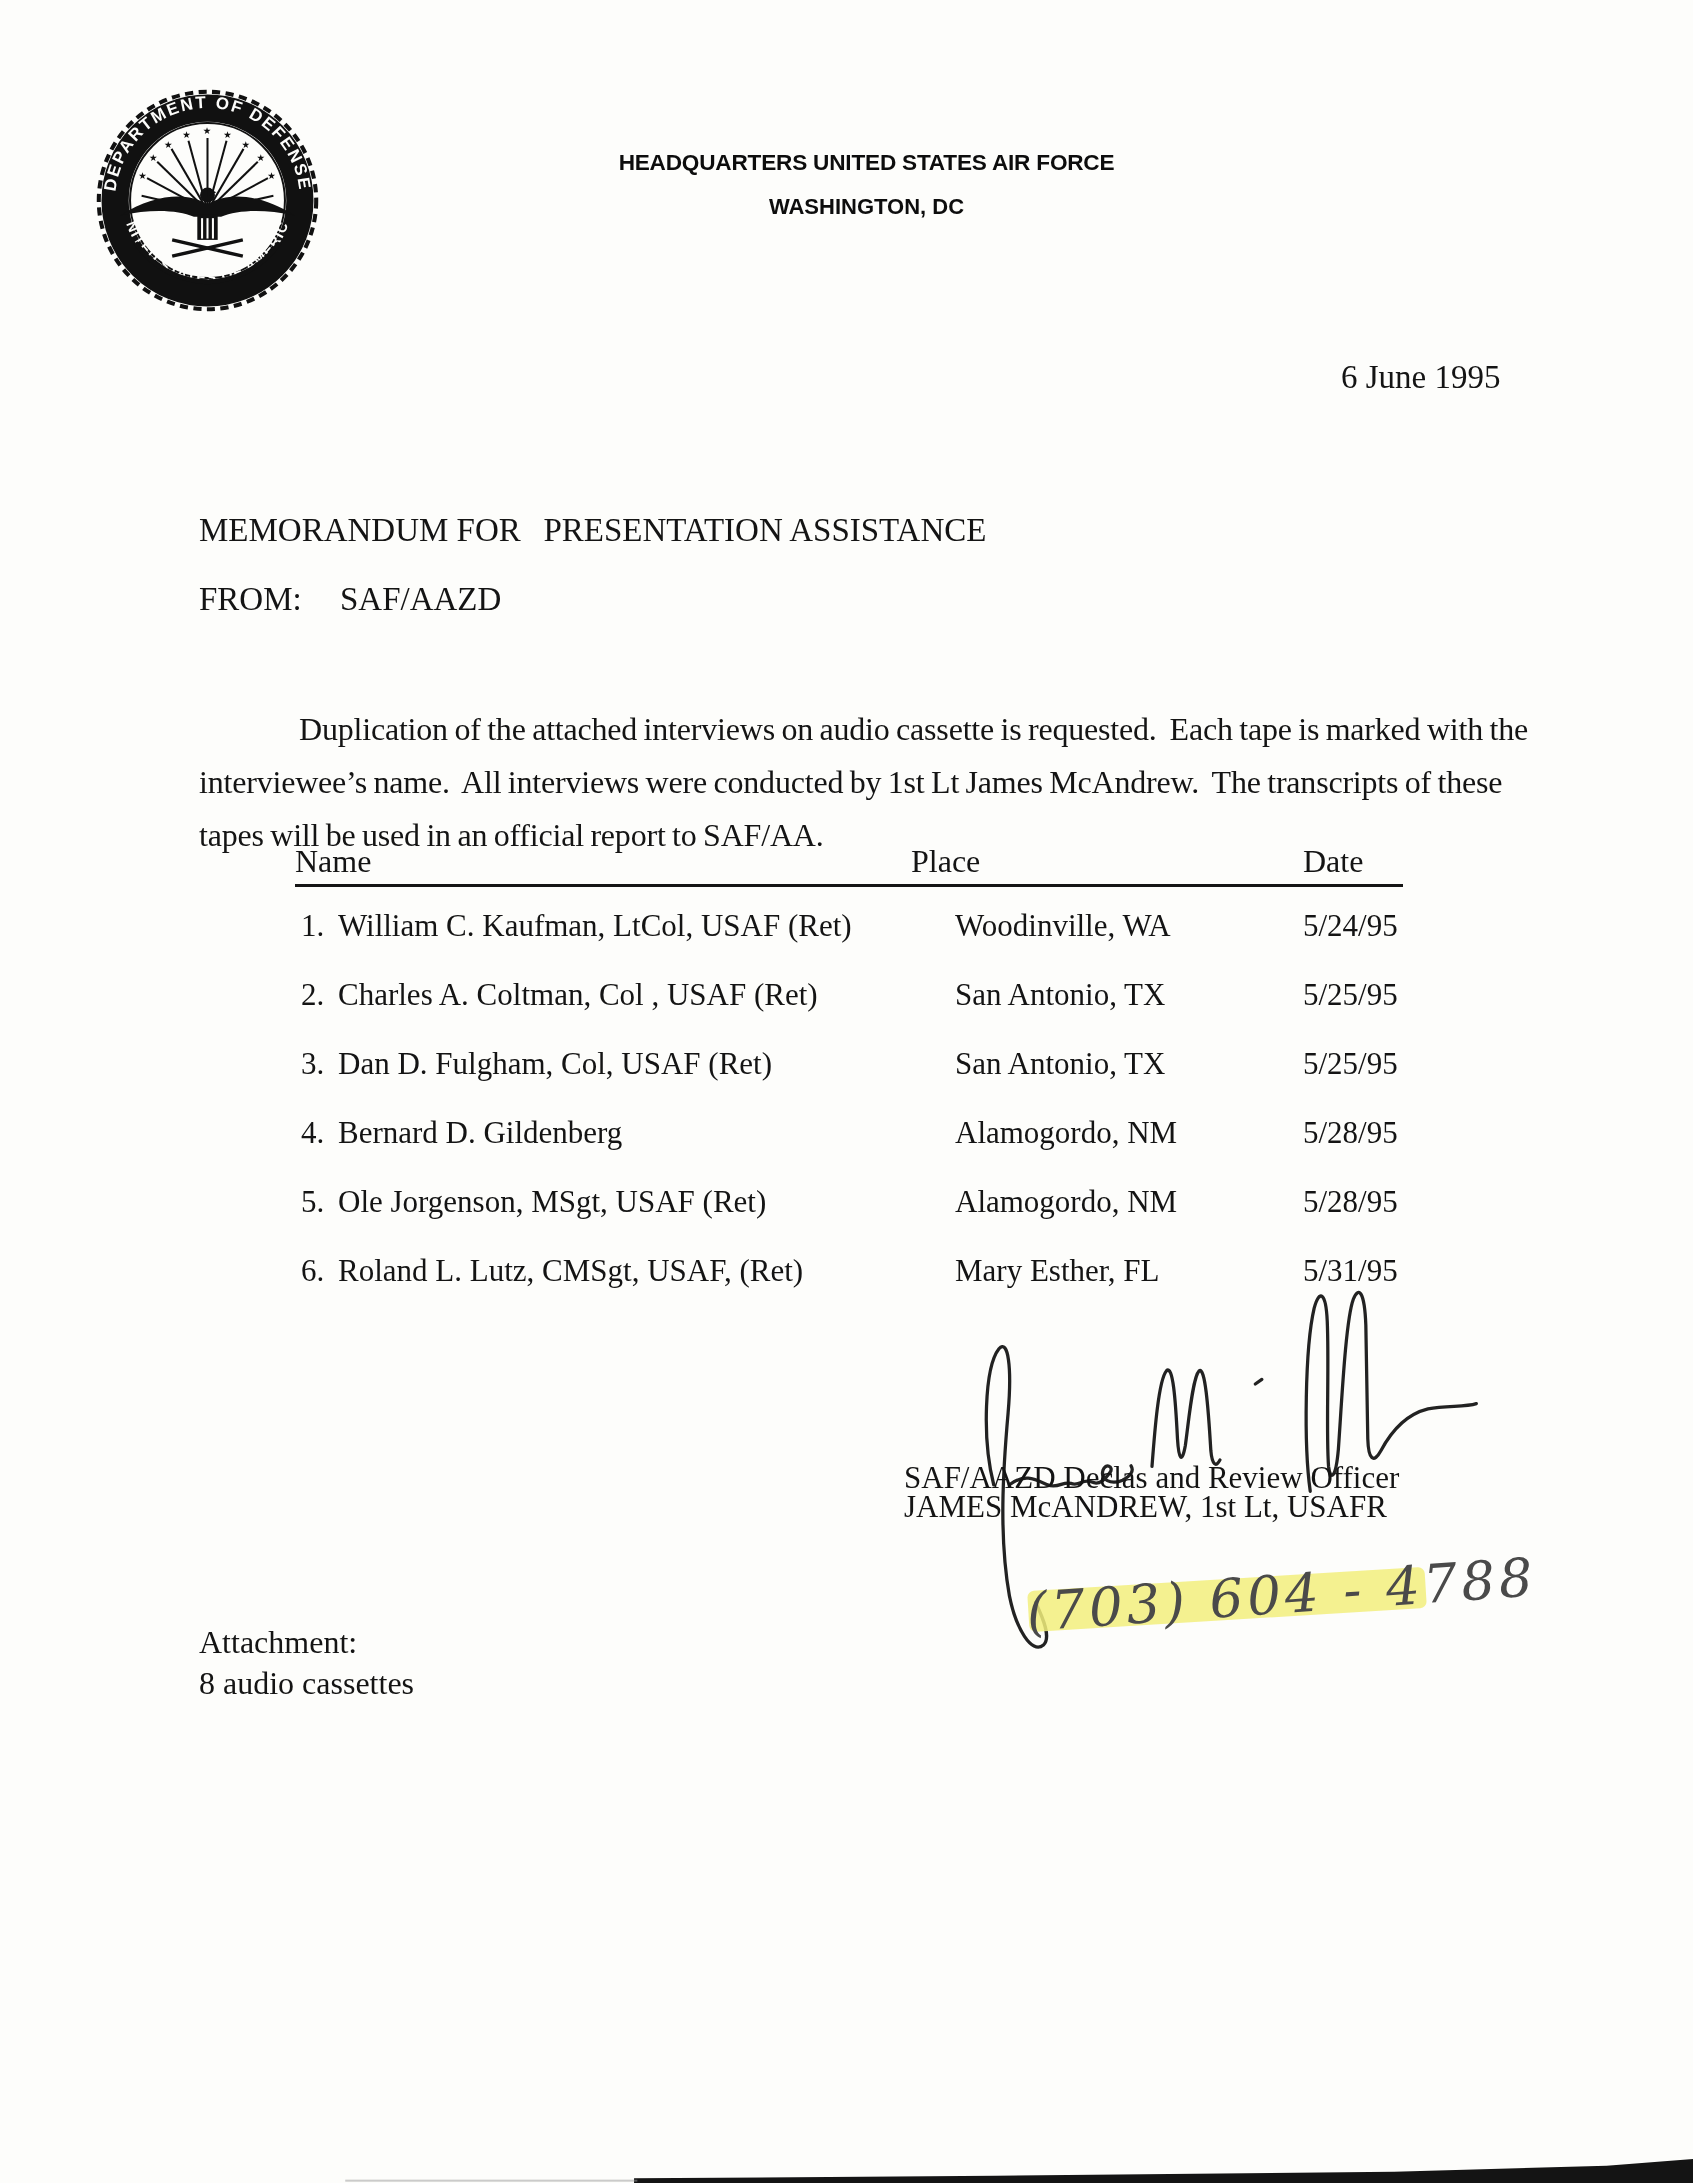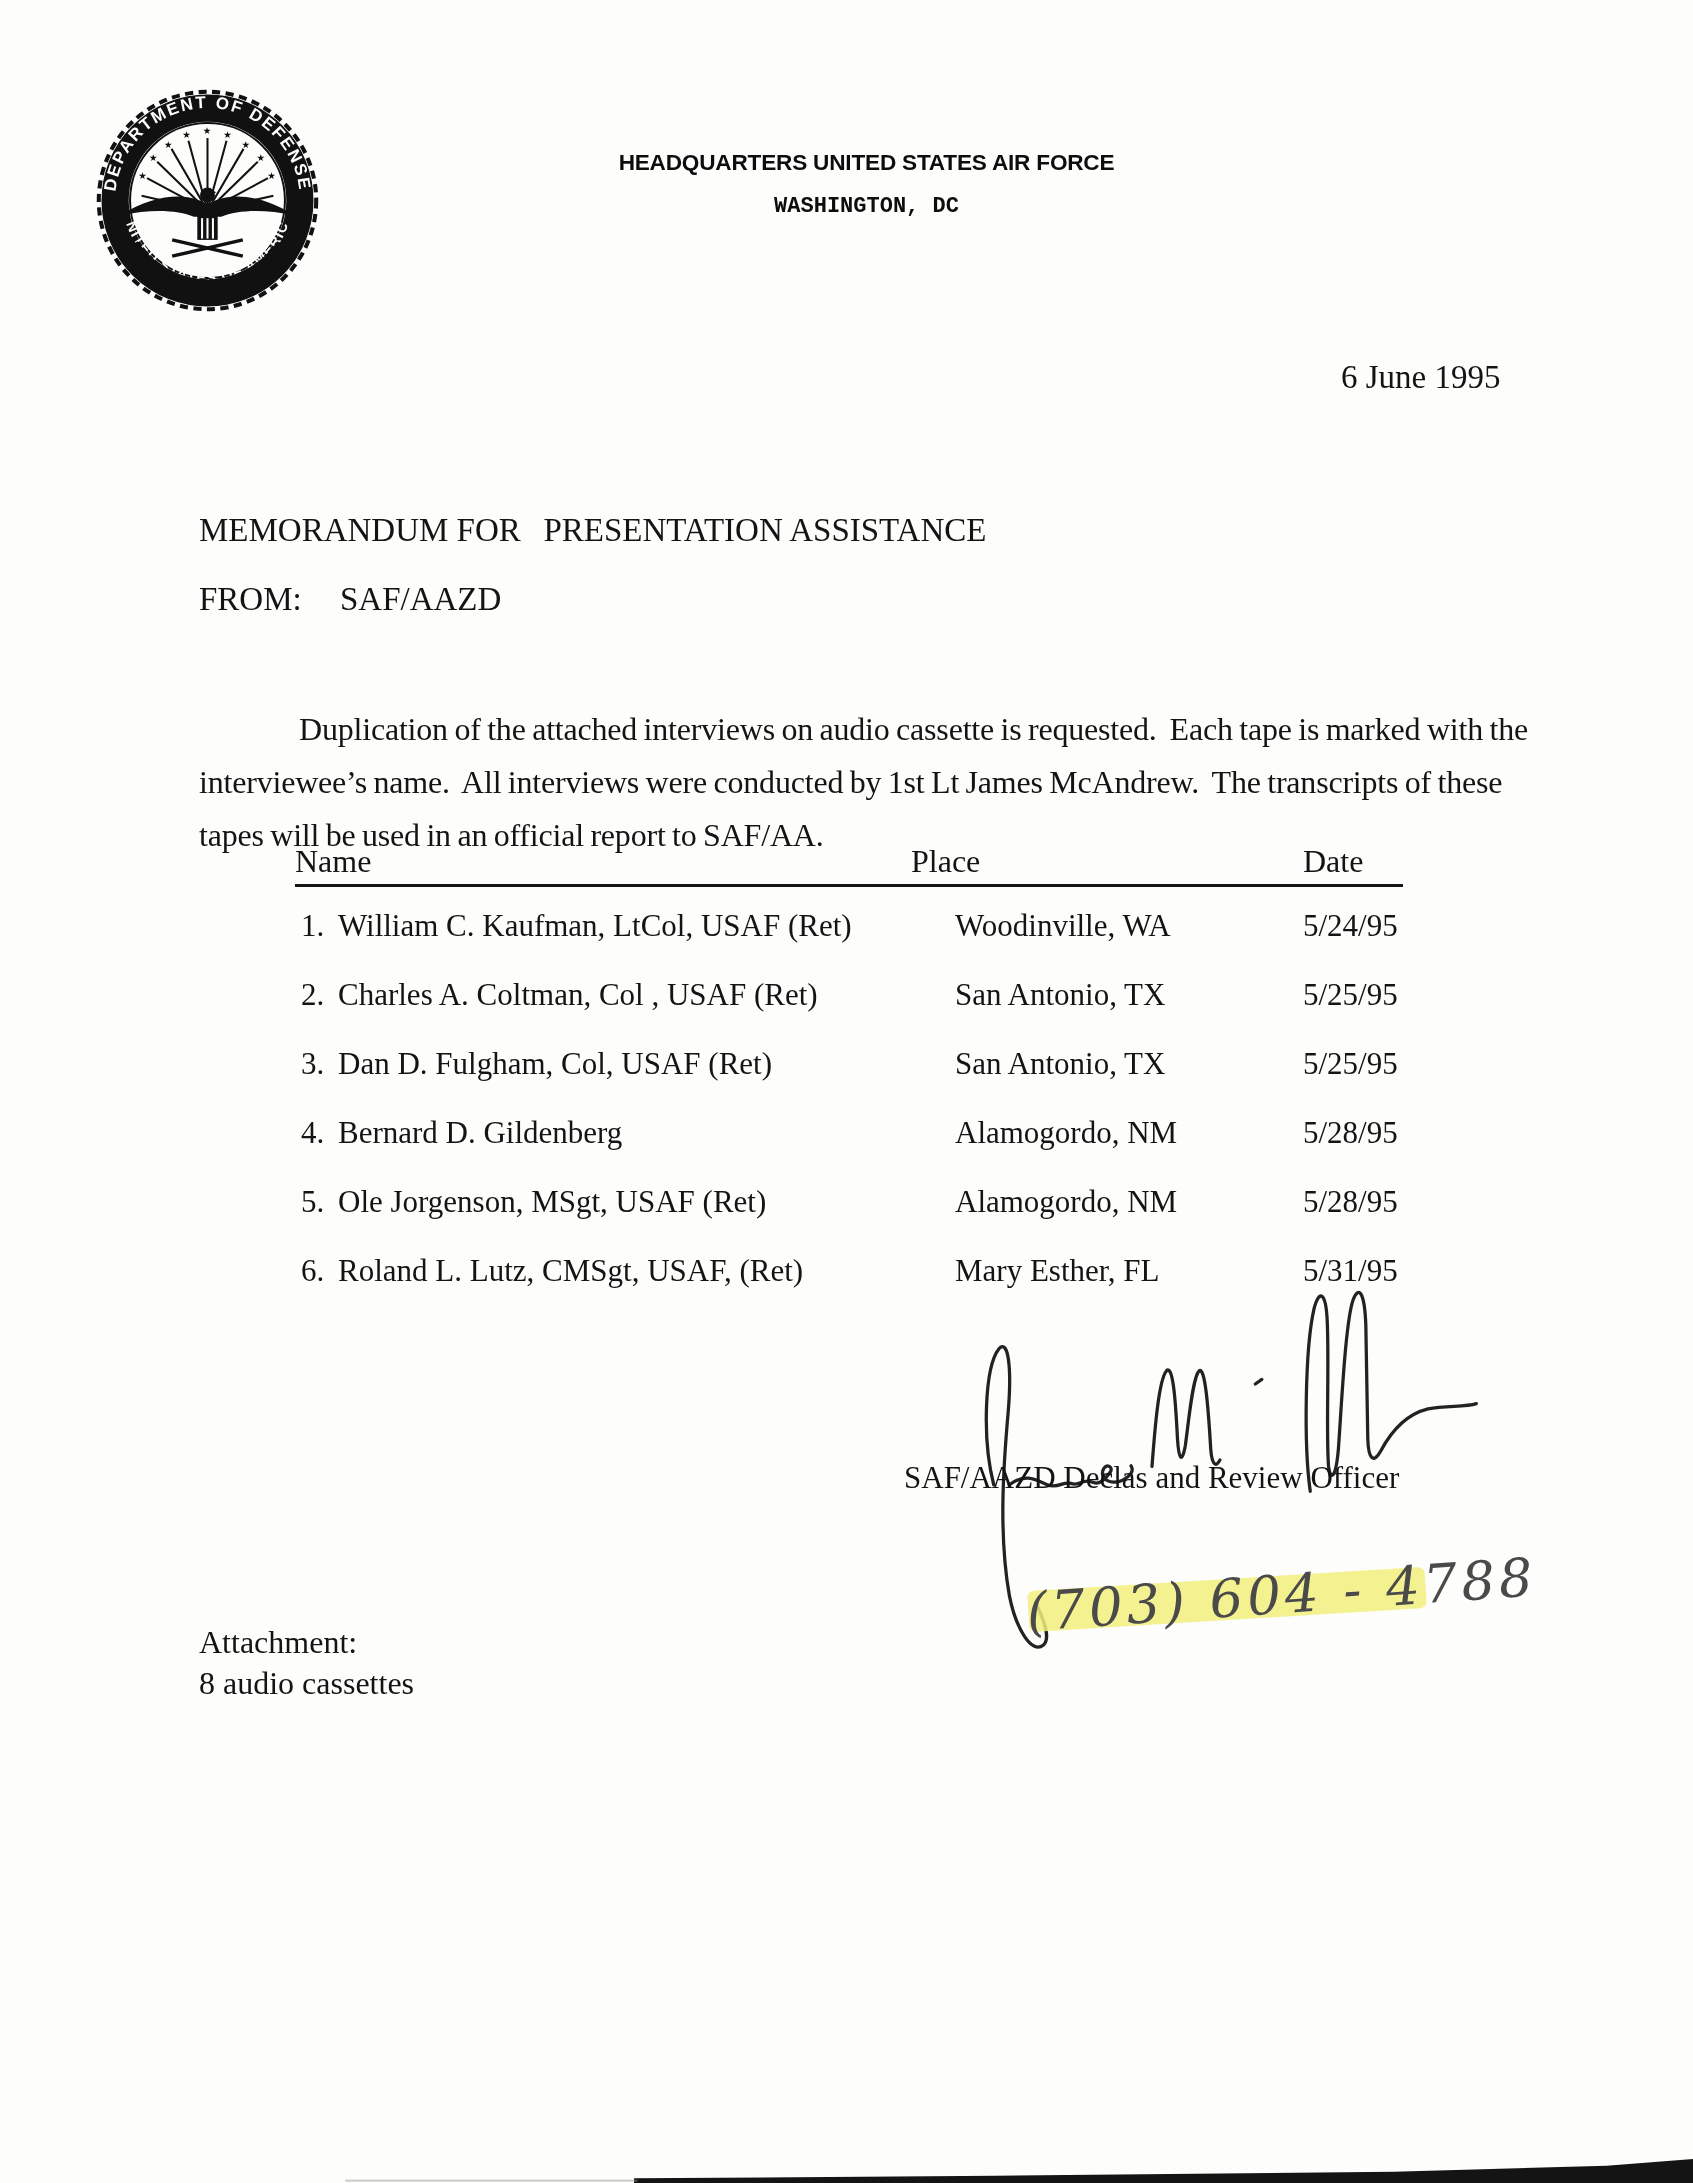--- a/index.html
+++ b/index.html
@@ -10,21 +10,21 @@
     overflow:hidden;
     font-family:"Liberation Serif", serif;
     color:#141414;
   }
   
   .seal{position:absolute;left:92px;top:85px;width:231px;height:231px;}
   .hq{position:absolute;left:40px;width:1653px;text-align:center;
       font-family:"Liberation Sans", sans-serif;font-weight:bold;color:#0d0d0d;}
   .hq1{top:98px;font-size:31px;letter-spacing:0.3px;}
   .hq2{top:150px;font-size:22.6px;letter-spacing:-0.2px;}
-  .hq3{top:194px;font-size:22px;font-family:Liberation Mono, monospace;}
+  .hq3{top:194px;font-size:22px;}
   
   .dateline{position:absolute;top:359px;left:1341px;font-size:33px;}
   
   .memoline{position:absolute;left:199px;font-size:33px;white-space:nowrap;}
   .l-memo{top:492px;margin-top:20px;}
   .l-from{top:581px;}
   .l-subj{top:663px;}
   .gap30{display:inline-block;width:22.6px;}
   .lblw-from{display:inline-block;width:141px;}
   .lblw-subj{display:inline-block;width:191px;}
@@ -187,20 +187,21 @@
   <svg class="signature" viewBox="-10 -10 810 630">
     <g fill="none" stroke="#222" stroke-width="5" stroke-linecap="round">
       <path d="M 36 300 C 18 230 22 120 44 92 C 58 76 64 120 58 190 C 50 280 44 380 60 470 C 70 520 94 560 112 545 C 124 534 112 505 100 480"></path>
       <path d="M 60 300 C 84 282 100 292 118 300 C 134 307 142 294 154 298 C 168 303 172 290 186 296 C 198 301 206 292 214 281 C 220 272 207 266 203 278 C 199 292 215 301 233 293 C 245 287 251 279 246 271"></path>
       <path d="M 278 272 C 282 220 288 140 300 126 C 310 115 314 170 317 230 C 319 262 324 268 329 240 C 334 205 340 136 350 126 C 359 118 364 180 368 248 C 370 270 376 274 382 262"></path>
       <path d="M 436 146 L 446 139"></path>
       <path d="M 520 310 C 510 240 512 90 526 30 C 534 0 544 6 546 50 C 549 120 544 220 548 272 C 551 295 559 291 563 246 C 568 176 574 48 586 16 C 594 -4 603 4 605 56 L 608 230 C 609 262 617 268 628 248 C 644 218 668 192 700 184 C 728 178 756 182 774 176"></path>
     </g>
   </svg>
 
+  <div class="sig-name">JAMES McANDREW, 1st Lt, USAFR</div>
   <div class="sig-title">SAF/AAZD Declas and Review Officer</div>
 
   <div class="hl" style="background-color: rgb(242, 238, 125);"></div>
   <div class="phone">(703) 604 - 4788</div>
 
   <div class="att att1">Attachment:</div>
   <div class="att att2">8 audio cassettes</div>
 
   <svg class="scanbar" viewBox="0 0 2550 60" preserveAspectRatio="none">
     <polygon points="955,53 1500,49 2100,43 2420,34 2550,24 2550,60 955,60" fill="#141414"></polygon>

